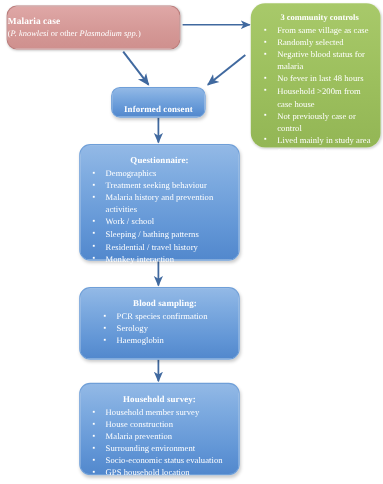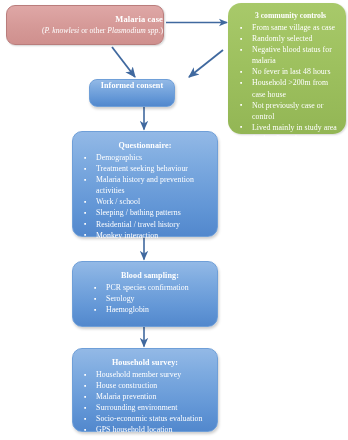--- a/index.html
+++ b/index.html
@@ -32,21 +32,21 @@
   .box-case {
     left: 6px;
     top: 5px;
     width: 158px;
     height: 40px;
     background: linear-gradient(180deg, #dfa7a6 0%, #d59997 55%, #cf908e 100%);
     border: 1px solid #b97d7c;
     border-radius: 9px;
     display: flex;
     flex-direction: column;
-    align-items: flex-end;
+    align-items: flex-start;
     justify-content: center;
     text-align: center;
     box-shadow: 1px 1px 2px rgba(0,0,0,0.18);
   }
   .box-case .line1 {
     font-size: 8.5px;
     font-weight: bold;
     line-height: 11px;
     letter-spacing: 0.1px;
   }
@@ -77,26 +77,26 @@
   }
 
   
   .box-blue {
     background: linear-gradient(180deg, #93b9e6 0%, #7eabe0 28%, #6296d6 72%, #5288cd 100%);
     border: 1px solid #6f9fd8;
     border-radius: 10px;
     box-shadow: 1px 2px 3px rgba(0,0,0,0.2);
   }
   .box-consent {
-    left: 89px;
+    left: 101px;
     top: 79px;
     width: 86px;
     height: 28px;
     display: flex;
-    align-items: flex-start;
+    align-items: flex-end;
     justify-content: center;
     border-radius: 8px;
   }
   .box-consent .head {
     font-size: 8px;
     letter-spacing: 0.1px;
   }
 
   .box-questionnaire {
     left: 72px;

